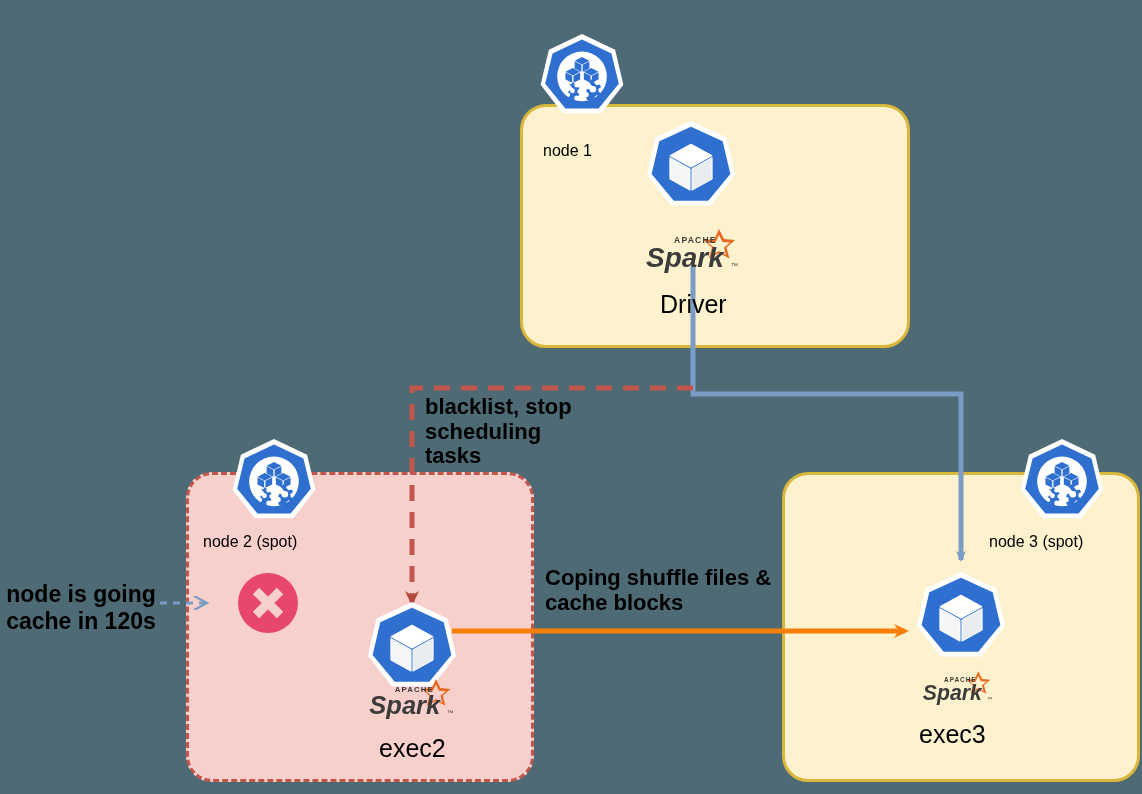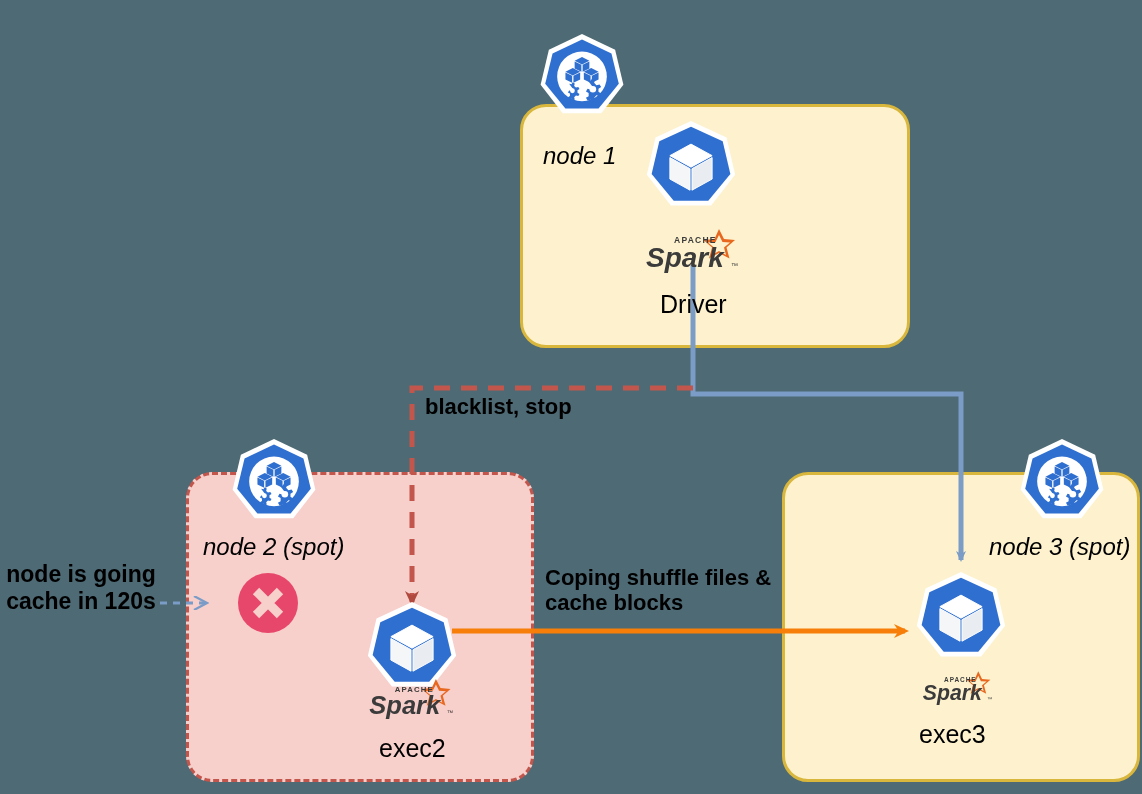--- a/index.html
+++ b/index.html
@@ -40,39 +40,39 @@
   .k8s-icon, .exec-icon {
     position: absolute;
   }
   .label {
     position: absolute;
     color: #000000;
     font-family: "Liberation Sans", sans-serif;
     white-space: nowrap;
   }
   .label-node {
-    font-size: 24px;
-    font-style: italic;
+    font-size: 16px;
   }
   .label-exec {
     font-size: 25px;
   }
   .edge-label {
     position: absolute;
     color: #000000;
     font-family: "Liberation Sans", sans-serif;
     font-weight: bold;
     font-size: 22px;
     line-height: 1.12;
     text-align: left;
   }
   .edge-label.left-note {
     font-size: 23px;
     text-align: center;
     line-height: 1.18;
+    margin-top: 20px;
   }
   .spark-logo {
     position: absolute;
   }
 </style>
 </head>
 <body>
 
 <div id="canvas">
 
@@ -286,20 +286,21 @@
   <div class="label label-node" style="left:203px; top:533px;">node 2 (spot)</div>
 
   <div class="label label-exec" style="left:379px; top:734px;">exec2</div>
 
   <div class="label label-node" style="left:989px; top:533px;">node 3 (spot)</div>
 
   <div class="label label-exec" style="left:919px; top:720px;">exec3</div>
 
   <div class="edge-label" style="left:425px; top:395px; width:172px;">
     <div>blacklist, stop</div>
+    <div>scheduling tasks</div>
   </div>
 
   <div class="edge-label" style="left:545px; top:566px; width:232px;">
     <div>Coping shuffle files &amp;</div>
     <div>cache blocks</div>
   </div>
 
   <div class="edge-label left-note" style="left:6px; top:561px; width:150px;">
     <div>node is going</div>
     <div>cache in 120s</div>

